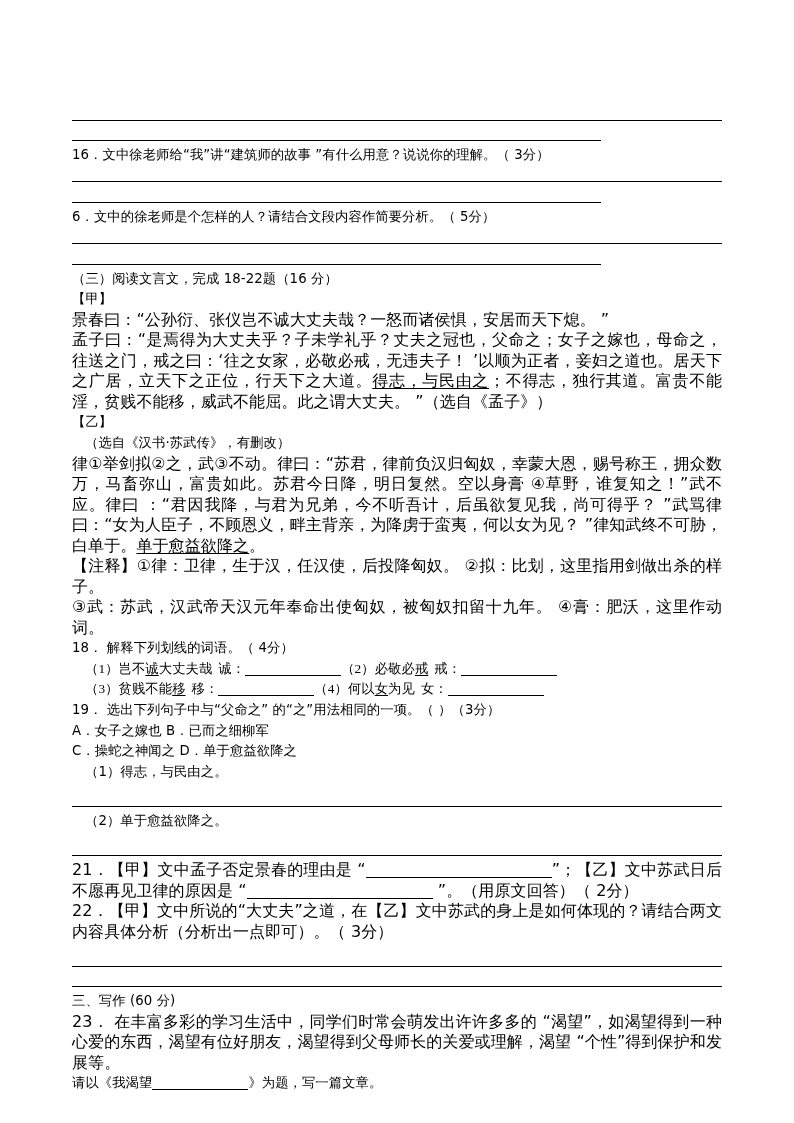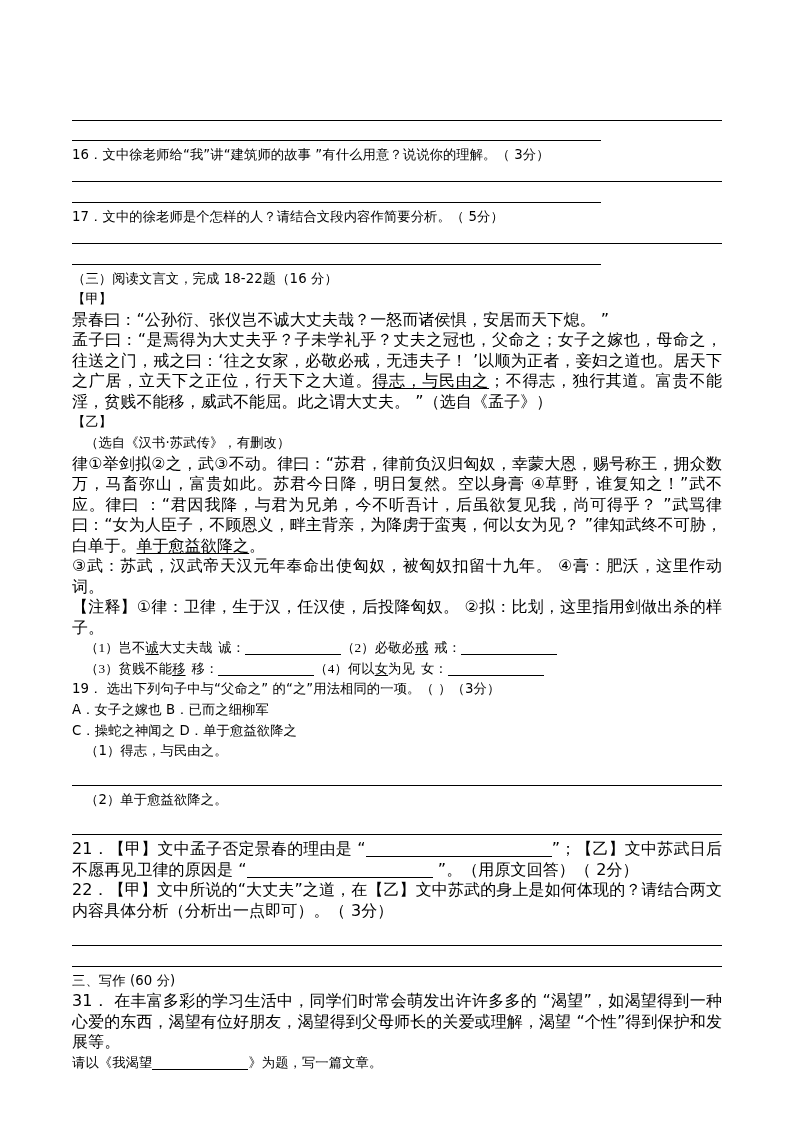--- a/index.html
+++ b/index.html
@@ -71,37 +71,38 @@
 
 <div class="page">
 
   <div class="rule full"></div>
   <div class="rule short"></div>
 
   <p class="para">16．文中徐老师给“我”讲“建筑师的故事 ”有什么用意？说说你的理解。（ 3分）</p>
   <div class="rule full"></div>
   <div class="rule short"></div>
 
-  <p class="para">17．文中的徐老师是个怎样的人？请结合文段内容作简要分析。（  5分）</p>
+  <p class="para">6．文中的徐老师是个怎样的人？请结合文段内容作简要分析。（  5分）</p>
   <div class="rule full"></div>
   <div class="rule short"></div>
 
   <p class="para">（三）阅读文言文，完成 18-22题（16 分）</p>
 
   <p class="para">【甲】</p>
   <p class="para body-block">景春曰：“公孙衍、张仪岂不诚大丈夫哉？一怒而诸侯惧，安居而天下熄。 ”</p>
   <p class="para body-block"><span>孟子曰：“是焉得为大丈夫乎？子未学礼乎？丈夫之冠也，父命之；女子之嫁也，母命之，往送之门，戒之曰：‘往之女家，必敬必戒，无违夫子！ ’以顺为正者，妾妇之道也。居天下之广居，立天下之正位，行天下之大道。</span><span class="u">得志，与民由之</span><span>；不得志，独行其道。富贵不能淫，贫贱不能移，威武不能屈。此之谓大丈夫。 ”（选自《孟子》）</span></p>
 
   <p class="para">【乙】</p>
   <p class="para indent1">（选自《汉书·苏武传》，有删改）</p>
   <p class="para body-block"><span>律①举剑拟②之，武③不动。律曰：“苏君，律前负汉归匈奴，幸蒙大恩，赐号称王，拥众数万，马畜弥山，富贵如此。苏君今日降，明日复然。空以身膏 ④草野，谁复知之！”武不应。律曰 ：“君因我降，与君为兄弟，今不听吾计，后虽欲复见我，尚可得乎？ ”武骂律曰：“女为人臣子，不顾恩义，畔主背亲，为降虏于蛮夷，何以女为见？ ”律知武终不可胁，白单于。</span><span class="u">单于愈益欲降之</span><span>。</span></p>
 
+  <p class="para body-block"><span>【注释】</span><span>①律：卫律，生于汉，任汉使，后投降匈奴。 ②拟：比划，这里指用剑做出杀的样子。</span></p>
   <p class="para body-block">③武：苏武，汉武帝天汉元年奉命出使匈奴，被匈奴扣留十九年。 ④膏：肥沃，这里作动词。</p>
-  <p class="para body-block"><span>【注释】</span><span>①律：卫律，生于汉，任汉使，后投降匈奴。 ②拟：比划，这里指用剑做出杀的样子。</span></p>
 
+  <p class="para">18． 解释下列划线的词语。（ 4分）</p>
 
   <p class="para indent1"><span class="nb"><span>（1）</span><span>岂不</span><span class="u">诚</span><span>大丈夫哉</span><span class="sp"></span><span>诚：</span><span class="blank b-md"></span></span><span class="nb"><span>（2）</span><span>必敬必</span><span class="u">戒</span><span class="sp"></span><span>戒：</span><span class="blank b-md"></span></span></p>
 
   <p class="para indent1"><span class="nb"><span>（3）</span><span>贫贱不能</span><span class="u">移</span><span class="sp"></span><span>移：</span><span class="blank b-md"></span></span><span class="nb"><span>（4）</span><span>何以</span><span class="u">女</span><span>为见</span><span class="sp"></span><span>女：</span><span class="blank b-md"></span></span></p>
 
   <p class="para">19． 选出下列句子中与“父命之” 的“之”用法相同的一项。（  ）（3分）</p>
   <p class="para">A．女子之嫁也  B．已而之细柳军</p>
   <p class="para">C．操蛇之神闻之  D．单于愈益欲降之</p>
 
   <p class="para indent1">（1）得志，与民由之。</p>
@@ -112,16 +113,16 @@
   <div class="rule full"></div>
 
   <p class="para body-block"><span>21．【甲】文中孟子否定景春的理由是 “</span><span class="blank b-xl"></span><span>”；【乙】文中苏武日后不愿再见卫律的原因是 “</span><span class="blank b-xl"></span><span> ”。（用原文回答）（ 2分）</span></p>
 
   <p class="para body-block">22．【甲】文中所说的“大丈夫”之道，在【乙】文中苏武的身上是如何体现的？请结合两文内容具体分析（分析出一点即可）。（ 3分）</p>
   <div class="gap2"></div>
   <div class="rule full"></div>
   <div class="rule full"></div>
 
   <p class="para">三、写作 (60 分)</p>
-  <p class="para body-block">31． 在丰富多彩的学习生活中，同学们时常会萌发出许许多多的 “渴望”，如渴望得到一种心爱的东西，渴望有位好朋友，渴望得到父母师长的关爱或理解，渴望 “个性”得到保护和发展等。</p>
+  <p class="para body-block">23． 在丰富多彩的学习生活中，同学们时常会萌发出许许多多的 “渴望”，如渴望得到一种心爱的东西，渴望有位好朋友，渴望得到父母师长的关爱或理解，渴望 “个性”得到保护和发展等。</p>
   <p class="para"><span>请以《我渴望</span><span class="blank b-md"></span><span>》为题，写一篇文章。</span></p>
 
 </div>
 
 </body></html>

